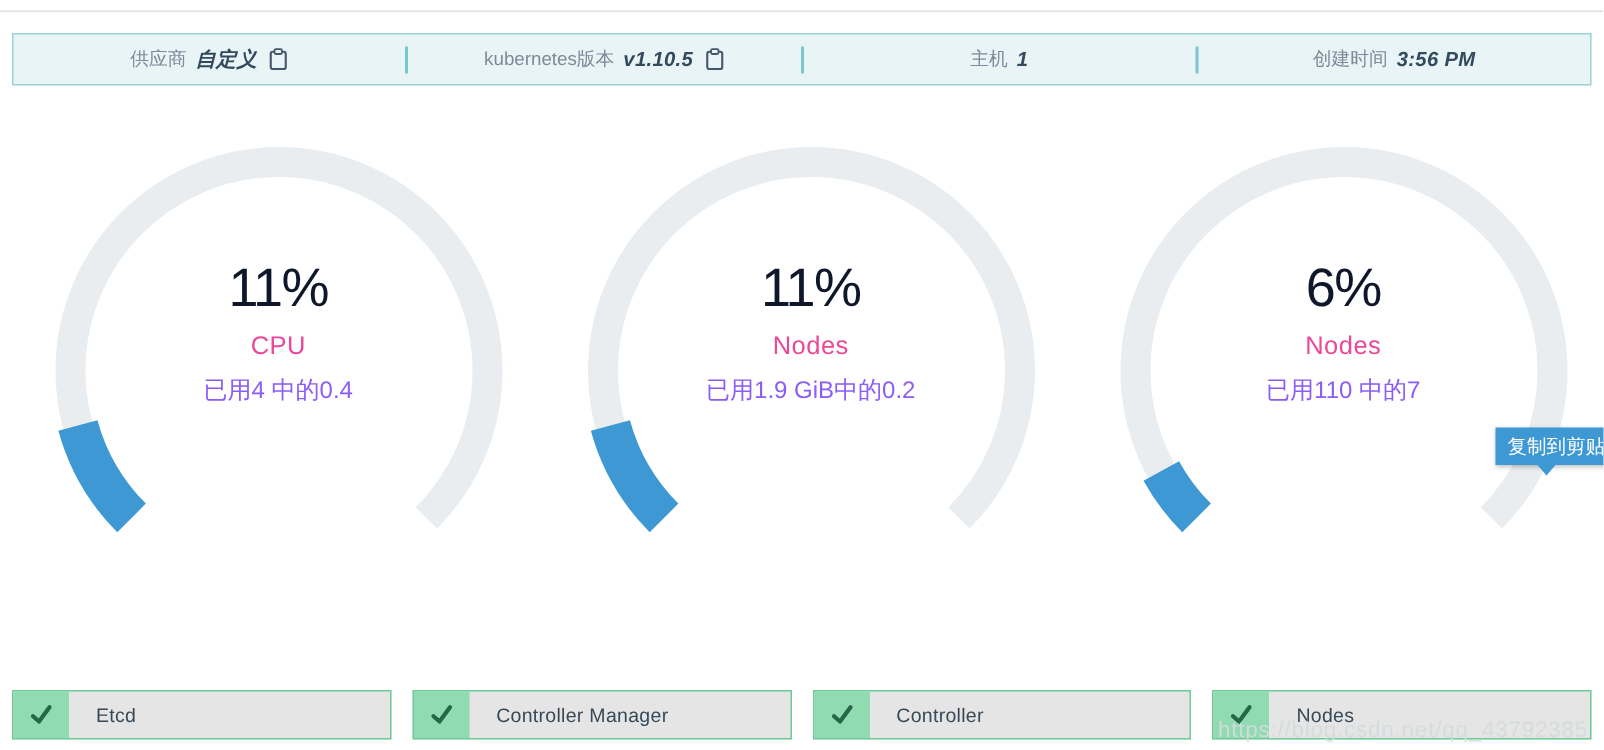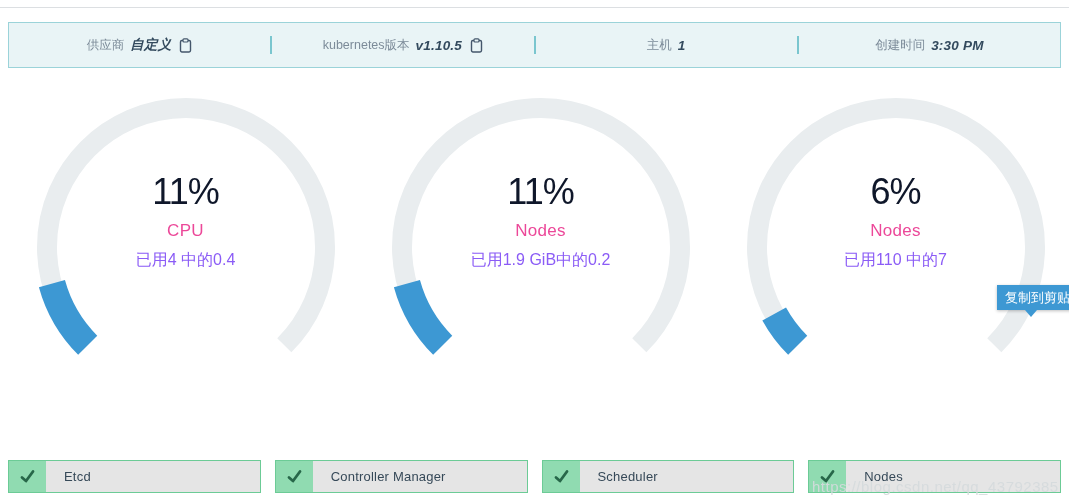--- a/index.html
+++ b/index.html
@@ -4,21 +4,21 @@
 <style>
   * { margin:0; padding:0; box-sizing:border-box; }
   html,body { width:1069px; height:500px; overflow:hidden; background:#ffffff;
               font-family:"Liberation Sans","DejaVu Sans",sans-serif; }
   .page { position:relative; width:1069px; height:500px; }
 
   
   .top-divider { position:absolute; top:7px; left:0; width:100%; height:1px; background:#dcdfe2; }
 
   
-  .info-bar { position:absolute; top:22px; left:8px; right:8px; height:46px;
+  .info-bar { position:absolute; top:22px; left:8px; right:8px; height:35px;
               background:#e9f4f6; border:1px solid #9bd3d9;
               display:flex; align-items:center; }
   .info-item { flex:1 1 0; display:flex; align-items:center; justify-content:center; gap:6px;
                white-space:nowrap; }
   .info-label { font-size:12.5px; color:#7c8b99; }
   .info-value { font-size:13.5px; color:#334a5e; font-weight:bold; letter-spacing:.2px;font-style:italic; }
   .info-sep { width:2px; height:18px; background:#7ac6cf; flex:0 0 auto; }
   .copy-icon { display:inline-flex; margin-left:2px; cursor:pointer; }
 
   
@@ -85,21 +85,21 @@
   </div>
 <div class="info-sep"></div>
   <div class="info-item">
     <span class="info-label">主机</span>
     <span class="info-value">1</span>
 
   </div>
 <div class="info-sep"></div>
   <div class="info-item">
     <span class="info-label">创建时间</span>
-    <span class="info-value">3:30 PM</span>
+    <span class="info-value">3:56 PM</span>
 
   </div>
 </div>
 
   <div class="gauges">
   <div class="gauge">
     <svg width="310" height="310" viewBox="0 0 310 310">
       <path fill="none" stroke-linecap="butt" stroke-width="20" d="M 56.71 253.29 A 139 139 0 1 1 253.29 253.29" stroke="#e9edef"></path>
       <path fill="none" stroke-linecap="butt" stroke-width="27" d="M 56.71 253.29 A 139 139 0 0 1 20.93 191.68" stroke="#3d98d3"></path>
     </svg>
@@ -153,21 +153,21 @@
     </div>
     <div class="status-label">Controller Manager</div>
   </div>
 
   <div class="status-card">
     <div class="status-icon-box">
       <svg width="17" height="17" viewBox="0 0 17 17">
         <polyline points="3,9.5 7,13 14,3.5" fill="none" stroke="#276749" stroke-width="2.8" stroke-linecap="round" stroke-linejoin="round"></polyline>
       </svg>
     </div>
-    <div class="status-label">Scheduler</div>
+    <div class="status-label">Controller</div>
   </div>
 
   <div class="status-card">
     <div class="status-icon-box">
       <svg width="17" height="17" viewBox="0 0 17 17">
         <polyline points="3,9.5 7,13 14,3.5" fill="none" stroke="#276749" stroke-width="2.8" stroke-linecap="round" stroke-linejoin="round"></polyline>
       </svg>
     </div>
     <div class="status-label">Nodes</div>
   </div>

